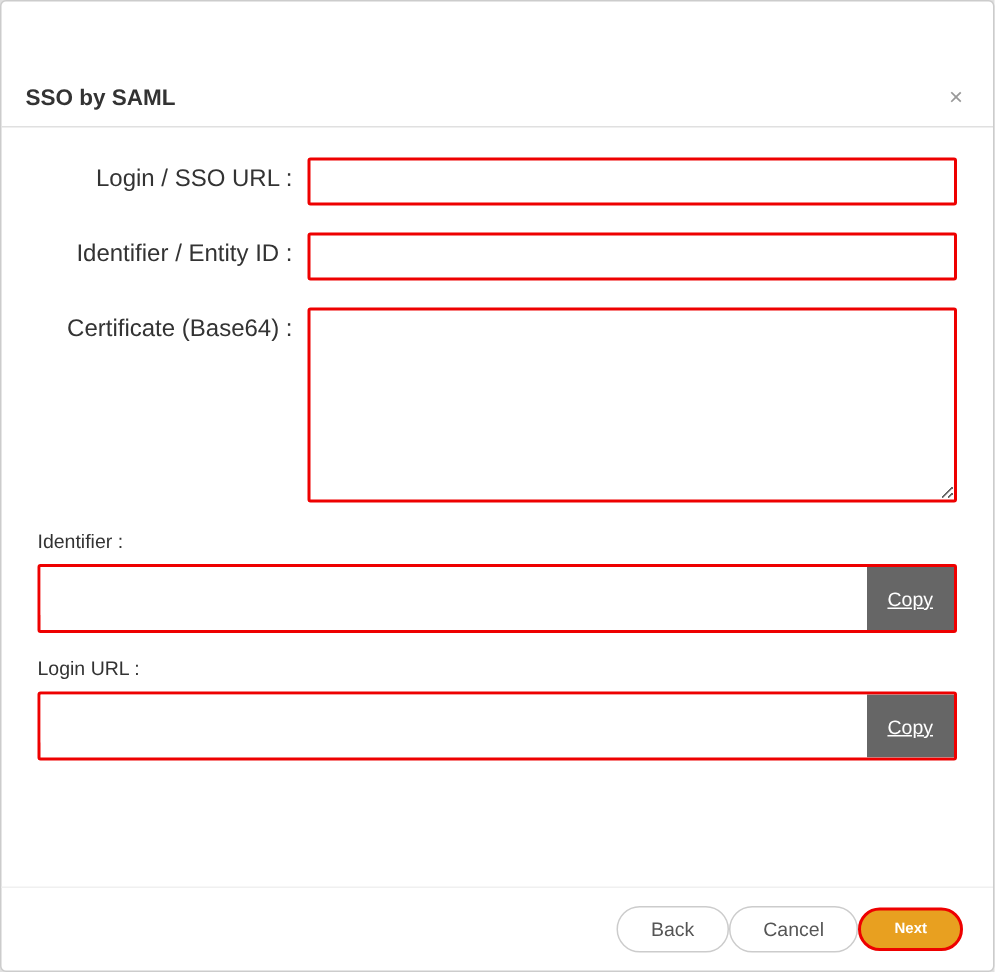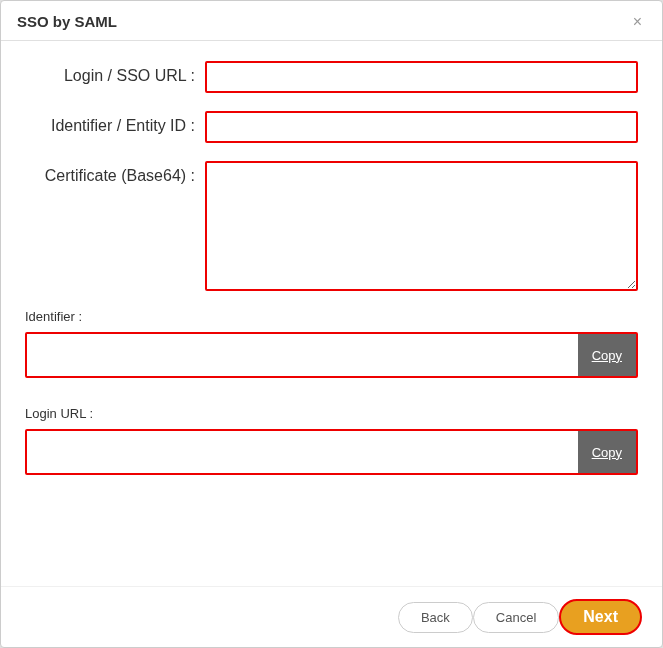--- a/index.html
+++ b/index.html
@@ -28,20 +28,21 @@
       flex-direction: column;
       position: relative;
     }
 
     .dialog-header {
       display: flex;
       justify-content: space-between;
       align-items: flex-end;
       padding: 12px 16px 10px 16px;
       border-bottom: 1px solid #e0e0e0;
+      margin-top: 44px;
     }
 
     .dialog-title {
       font-size: 15px;
       font-weight: bold;
       color: #333;
     }
 
     .close-btn {
       background: none;
@@ -97,21 +98,21 @@
     }
 
     .section-label {
       font-size: 13px;
       color: #333;
       margin-bottom: 8px;
       font-weight: normal;
     }
 
     .copy-row {
-      margin-bottom: 28px;
+      margin-bottom: 16px;
     }
 
     .copy-input-wrapper {
       display: flex;
       border: 2px solid #e00;
       border-radius: 2px;
       overflow: hidden;
     }
 
     .copy-input {
@@ -153,21 +154,21 @@
       font-size: 13px;
       color: #555;
       cursor: pointer;
     }
 
     .btn-next {
       background: #e8a020;
       border: 2px solid #e00;
       border-radius: 20px;
       padding: 7px 22px;
-      font-size: 16px;
+      font-size: 10px;
       color: #fff;
       cursor: pointer;
       font-weight: bold;
     }
 
     .sections-area {
       margin-top: 10px;
     }
   </style>
 </head>

